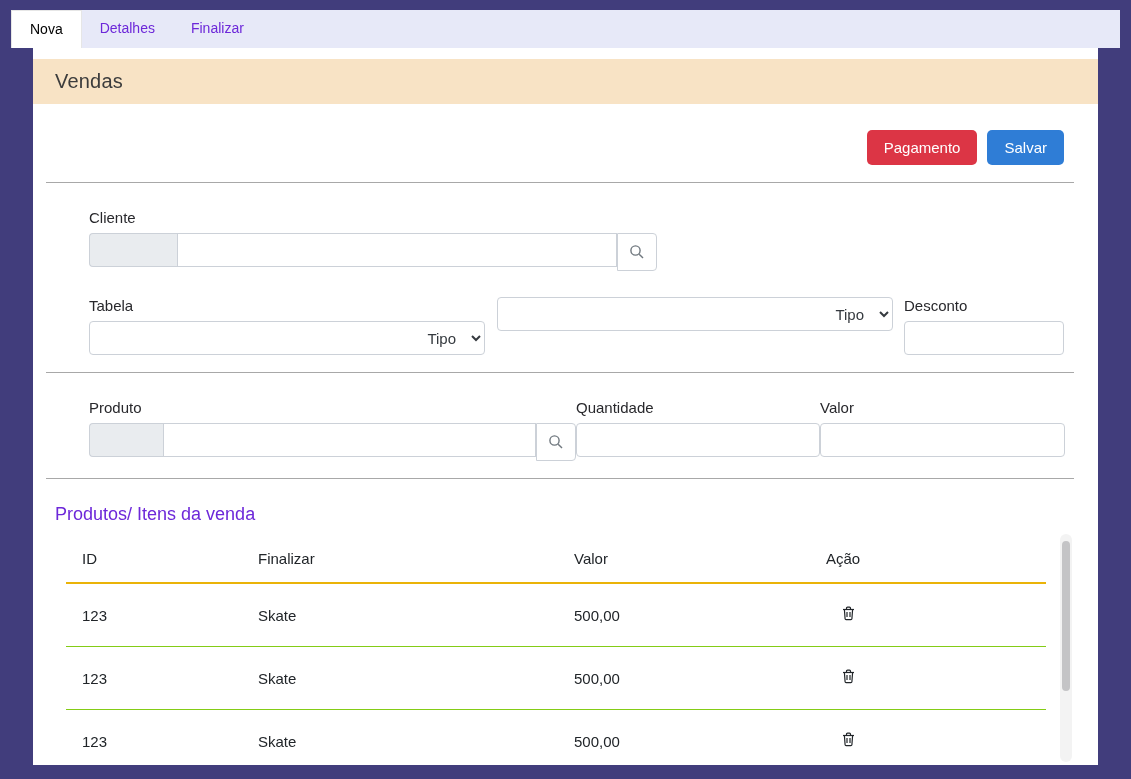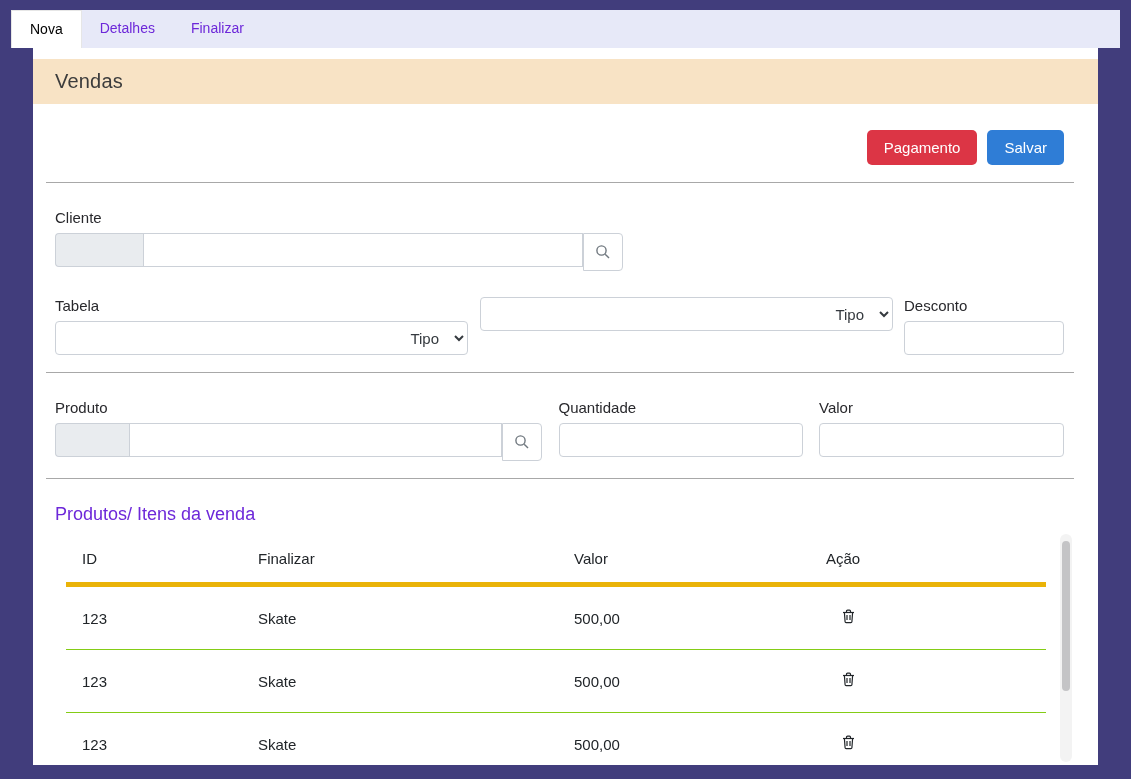--- a/index.html
+++ b/index.html
@@ -31,21 +31,21 @@
   .actions-row { display:flex; justify-content:flex-end; gap:10px; margin-top:26px; }
   .btn {
     border:none; border-radius:5px; color:#fff; font-size:15px;
     padding:9px 17px; font-family:inherit; cursor:pointer;
   }
   .btn-red  { background:#dc3545; }
   .btn-blue { background:#2f7dd6; }
   hr.divider { border:none; border-top:1px solid #a8a8a8; margin:17px -10px 0 -9px; }
   
   label { display:block; font-size:15px; color:#28282c; margin-bottom:7px; }
-  .form-row { display:flex; margin-top:26px; }
+  .form-row { display:flex; margin-top:26px;margin-left:34px; }
   .row-between { justify-content:space-between; }
   input, select {
     height:34px; border:1px solid #ccd1d8; border-radius:4px;
     font-size:15px; font-family:inherit; color:#212529;
     padding:0 12px; background:#fff; outline:none; width:100%;text-align:right;
   }
   select { padding-left:14px; color:#353a3f; }
   .input-group { display:flex; }
   .prefix-input {
     background:#e9ecef; border-radius:4px 0 0 4px; border-right:none; flex:none;
@@ -67,21 +67,21 @@
   .col-valor { width:245px; flex:none; }
   
   .items-title { margin-top:25px; font-size:18px; font-weight:500; color:#6d28d9; }
   .table-wrap {
     margin:9px -8px 0 11px; height:228px; position:relative; overflow:hidden;
   }
   table { border-collapse:collapse; width:calc(100% - 26px); table-layout:fixed; }
   col.c-id { width:176px; } col.c-desc { width:316px; }
   col.c-valor { width:252px; } col.c-acao { width:auto; }
   th, td { text-align:left; font-size:15px; color:#212529; }
-  th { font-weight:500; padding:16px 16px 15px; border-bottom:5px solid #eab308; }
+  th { font-weight:500; padding:16px 16px 15px; border-bottom:2px solid #eab308; }
   td { padding:20px 16px; border-bottom:1px solid #84cc16; }
   .trash-btn { background:none; border:none; cursor:pointer; padding:2px; margin-left:14px; }
   
   .scrollbar {
     position:absolute; top:0; right:0; width:12px; height:100%;
     background:#f3f3f3; border-radius:6px;
   }
   .scroll-thumb {
     position:absolute; top:7px; left:2px; width:8px; height:150px;
     background:#c4c4c6; border-radius:4px;

